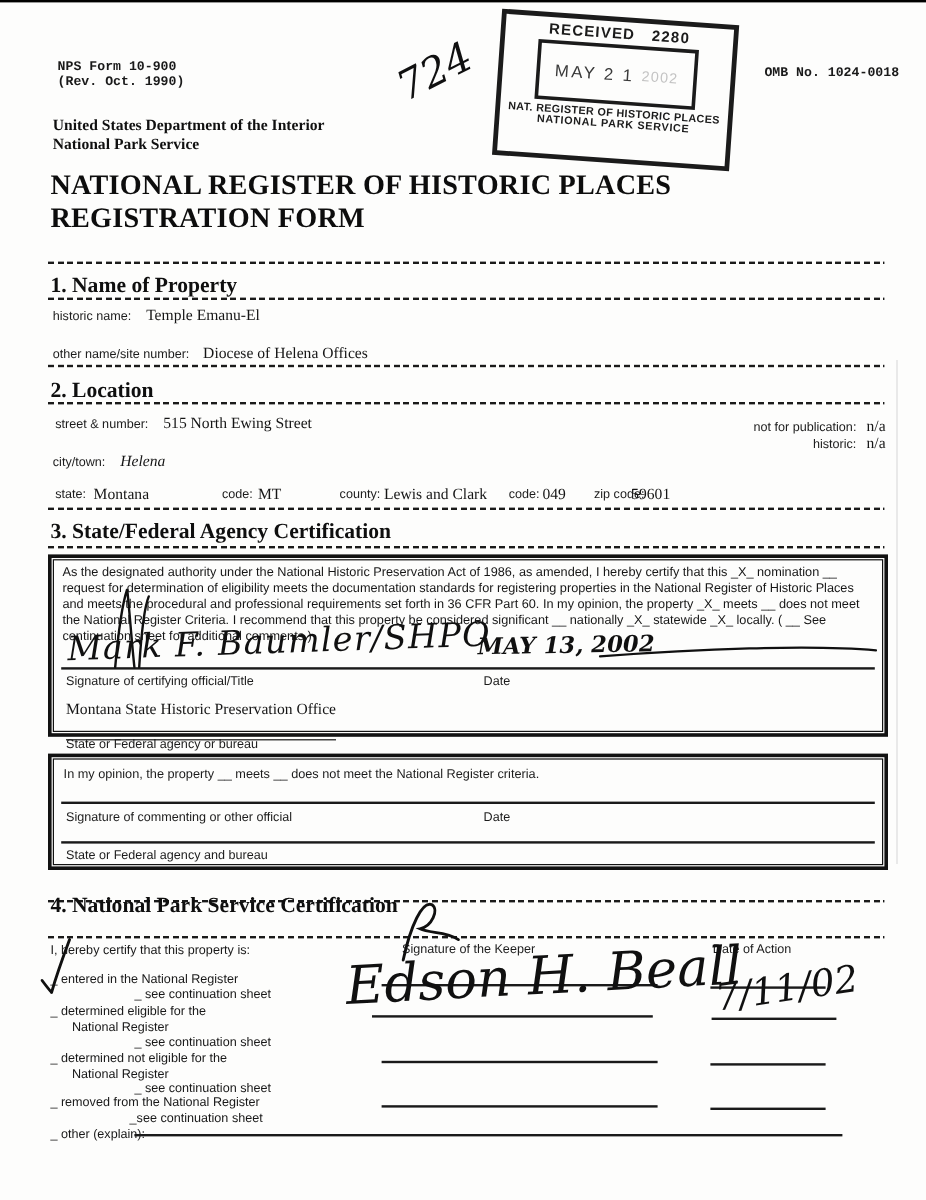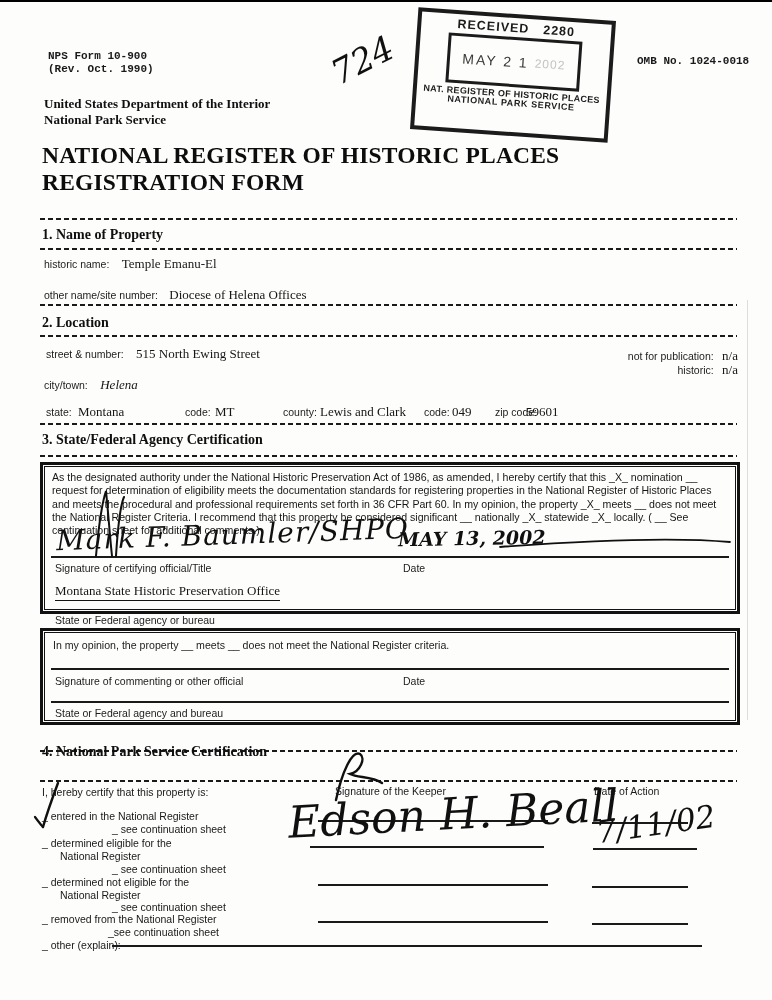--- a/index.html
+++ b/index.html
@@ -16,42 +16,42 @@
   .serifb{font-family:"Liberation Serif","DejaVu Serif",serif;font-weight:bold;color:#101010;}
   .serif{font-family:"Liberation Serif","DejaVu Serif",serif;color:#151515;}
   .lbl{font-size:10.5px;color:#1c1c1c;}
   .val{font-family:"Liberation Serif","DejaVu Serif",serif;font-size:13px;color:#151515;}
 
   .title{font-family:"Liberation Serif","DejaVu Serif",serif;font-weight:bold;font-size:23.5px;line-height:27px;letter-spacing:.2px;color:#0d0d0d;margin:0;}
 
   .dash{position:absolute;left:40px;width:697px;height:2px;
     background:repeating-linear-gradient(90deg,#1a1a1a 0 5px,transparent 5px 8px);}
 
-  .sechead{font-family:"Liberation Serif","DejaVu Serif",serif;font-weight:bold;font-size:14px;color:#0f0f0f;}
+  .sechead{font-family:"Liberation Serif","DejaVu Serif",serif;font-weight:bold;font-size:18px;color:#0f0f0f;}
 
   
   .stamp{position:absolute;left:414px;top:14px;width:190px;height:114px;
     border:4px solid #1b1b1b;transform:rotate(4deg);color:#1b1b1b;}
   .stamp-top{margin-top:3px;text-align:center;font-weight:bold;font-size:12.5px;letter-spacing:1px;}
   .stamp-code{margin-left:14px;}
   .stamp-datebox{margin:2px auto 0 auto;width:128px;height:44px;border:3px solid #1b1b1b;
     display:flex;align-items:center;justify-content:center;gap:6px;}
   .stamp-date{font-size:14px;letter-spacing:2px;color:#3a3a3a;}
   .stamp-year{font-size:12px;color:#c4c4c4;letter-spacing:1px;}
   .stamp-l1{margin-top:3px;text-align:center;font-weight:bold;font-size:9px;letter-spacing:.3px;line-height:9px;white-space:nowrap;}
   .stamp-l2{text-align:center;font-weight:bold;font-size:9px;letter-spacing:.6px;line-height:9px;white-space:nowrap;}
 
   
   .certbox{position:absolute;left:40px;width:694px;border:3px solid #121212;}
   .certbox::after{content:"";position:absolute;inset:1px;border:1px solid #121212;pointer-events:none;}
   .para{position:absolute;left:9px;top:6px;width:674px;font-size:10.6px;line-height:13.3px;color:#161616;}
   .rule{position:absolute;background:#1a1a1a;height:1.5px;}
 
   .hw{font-family:"DejaVu Serif","Liberation Serif",serif;font-style:italic;color:#101010;white-space:nowrap;}
-  .underline{border-bottom:1.2px solid #141414;padding-bottom:1px;}
+  .underline{border-bottom:1.2px solid #141414;padding-bottom:17px;}
 
   .chk{font-size:10.5px;line-height:12px;color:#181818;white-space:nowrap;}
   svg.ink{position:absolute;left:0;top:0;pointer-events:none;}
 </style>
 </head>
 <body>
 
 <div class="page">
   <div class="top-edge"></div>
   <div class="scan-streak"></div>

